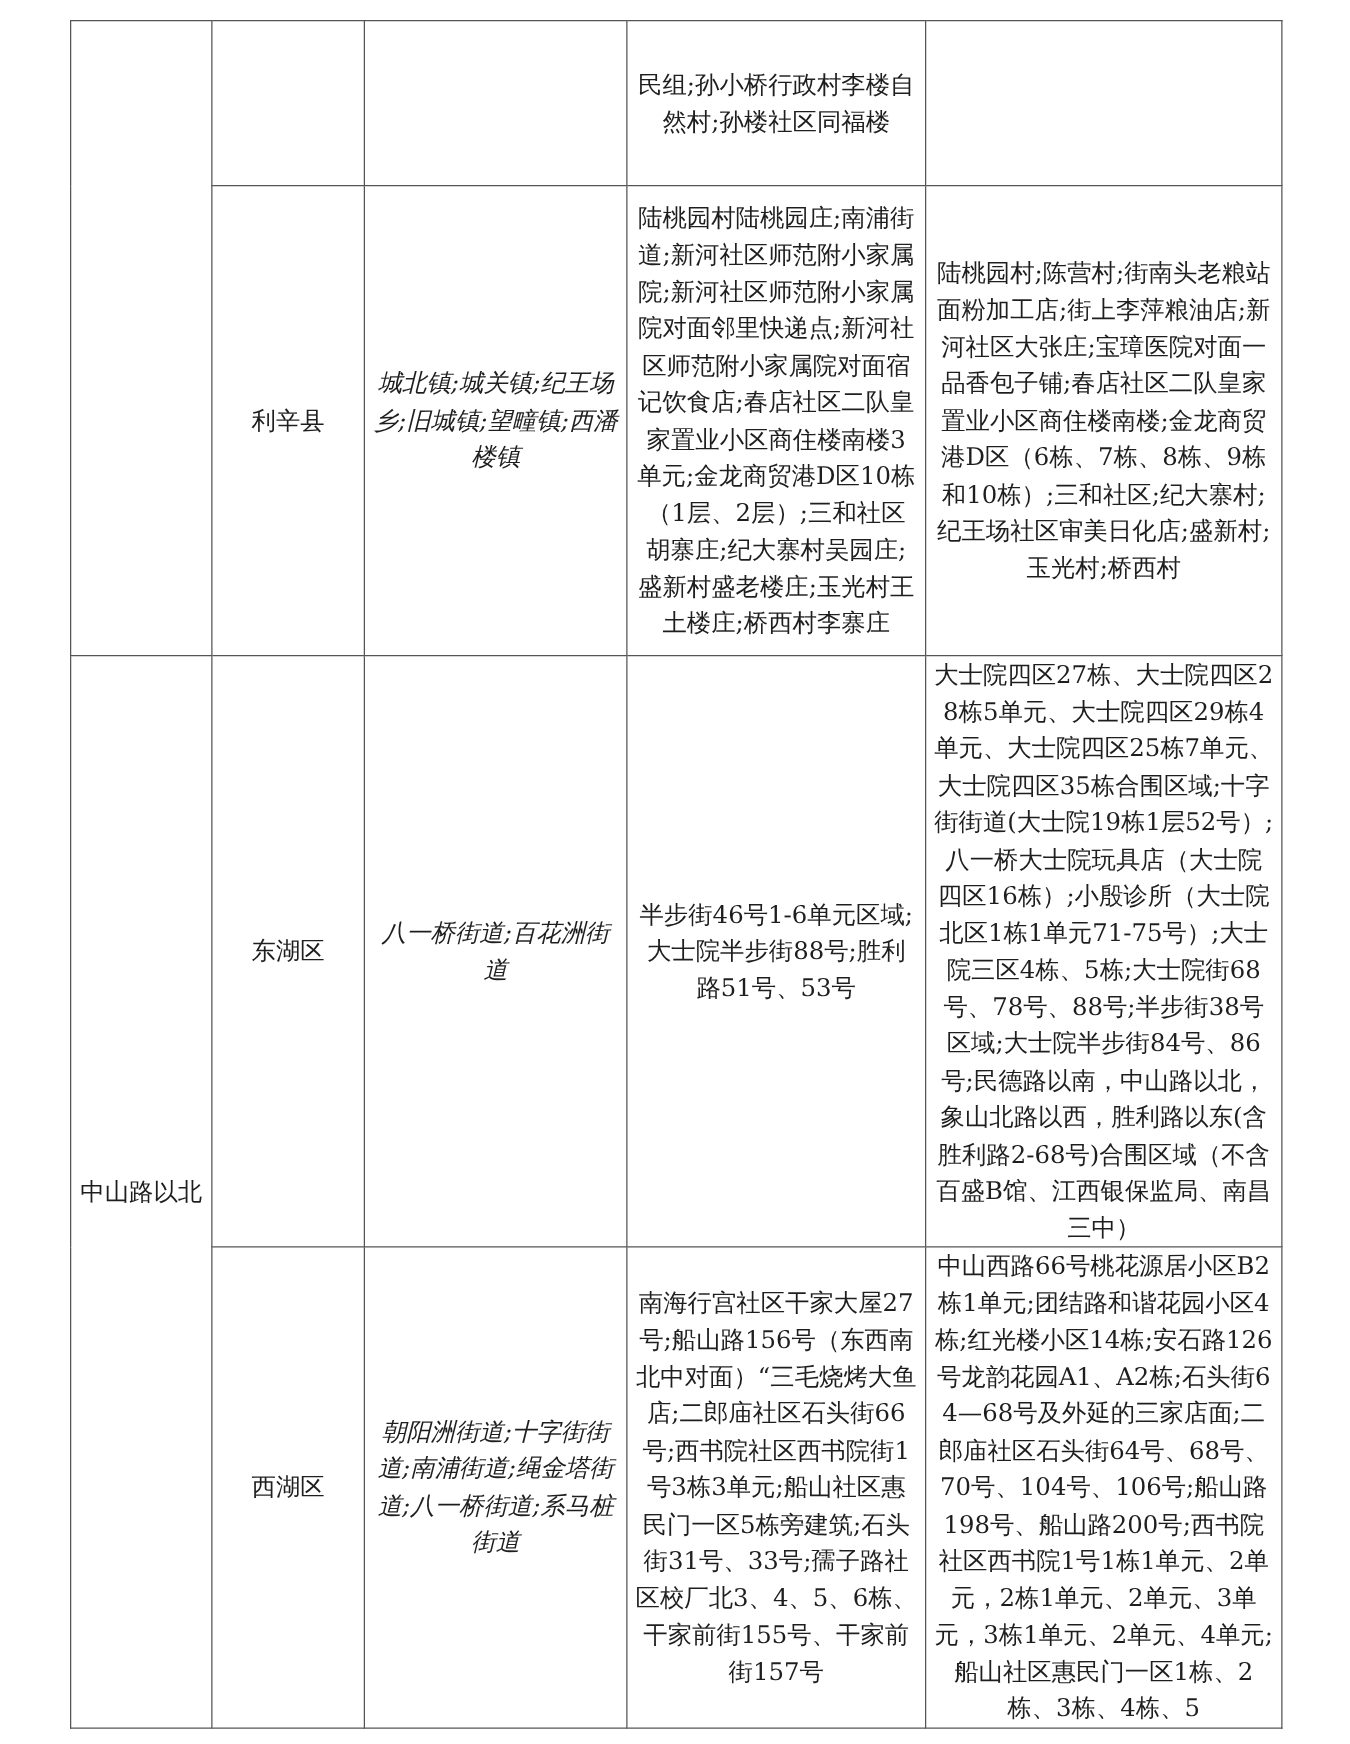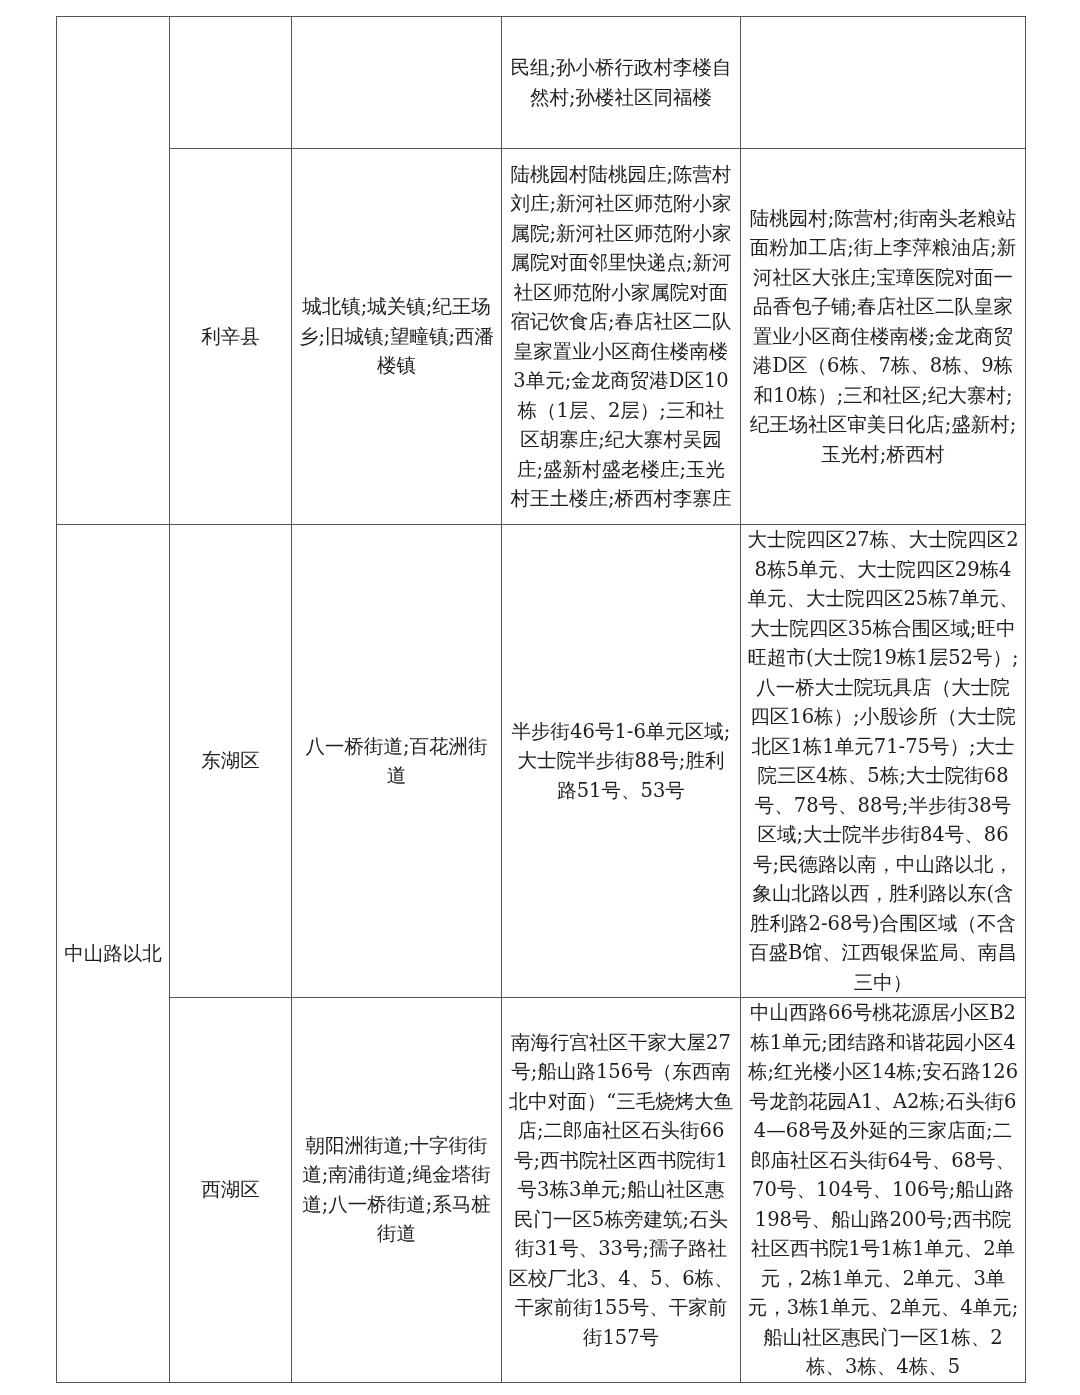--- a/index.html
+++ b/index.html
@@ -42,21 +42,21 @@
   col.c-high { width: 239px; }
   col.c-mid { width: 285px; }
 
   tr.r1 { height: 132px; }
   tr.r2 { height: 376px; }
   tr.r3 { height: 465px; }
   tr.r4 { height: 377px; }
 
   td.top-align { vertical-align: top; padding-top: 2px; }
   td.tight { padding: 0 4px; }
-  td.town-cell { padding: 0 10px; }
+  td.town-cell { padding: 0 10px; font-style: italic; }
 </style>
 </head>
 <body>
 
 <div class="table-wrap">
   <table class="risk-table">
     <colgroup>
       <col class="c-city">
       <col class="c-county">
       <col class="c-town">
@@ -69,30 +69,30 @@
         <td rowspan="2"></td>
         <td></td>
         <td></td>
         <td class="top-align">民组;孙小桥行政村李楼自然村;孙楼社区同福楼</td>
         <td></td>
       </tr>
 
       <tr class="r2">
         <td>利辛县</td>
         <td class="town-cell">城北镇;城关镇;纪王场乡;旧城镇;望疃镇;西潘楼镇</td>
-        <td class="tight">陆桃园村陆桃园庄;陈营村刘庄;新河社区师范附小家属院;新河社区师范附小家属院对面邻里快递点;新河社区师范附小家属院对面宿记饮食店;春店社区二队皇家置业小区商住楼南楼3单元;金龙商贸港D区10栋（1层、2层）;三和社区胡寨庄;纪大寨村吴园庄;盛新村盛老楼庄;玉光村王土楼庄;桥西村李寨庄</td>
+        <td class="tight">陆桃园村陆桃园庄;南浦街道;新河社区师范附小家属院;新河社区师范附小家属院对面邻里快递点;新河社区师范附小家属院对面宿记饮食店;春店社区二队皇家置业小区商住楼南楼3单元;金龙商贸港D区10栋（1层、2层）;三和社区胡寨庄;纪大寨村吴园庄;盛新村盛老楼庄;玉光村王土楼庄;桥西村李寨庄</td>
         <td class="tight">陆桃园村;陈营村;街南头老粮站面粉加工店;街上李萍粮油店;新河社区大张庄;宝璋医院对面一品香包子铺;春店社区二队皇家置业小区商住楼南楼;金龙商贸港D区（6栋、7栋、8栋、9栋和10栋）;三和社区;纪大寨村;纪王场社区审美日化店;盛新村;玉光村;桥西村</td>
       </tr>
 
       <tr class="r3">
         <td rowspan="2">中山路以北</td>
         <td>东湖区</td>
         <td class="town-cell">八一桥街道;百花洲街道</td>
         <td class="tight">半步街46号1-6单元区域;大士院半步街88号;胜利路51号、53号</td>
-        <td class="tight">大士院四区27栋、大士院四区28栋5单元、大士院四区29栋4单元、大士院四区25栋7单元、大士院四区35栋合围区域;旺中旺超市(大士院19栋1层52号）;八一桥大士院玩具店（大士院四区16栋）;小殷诊所（大士院北区1栋1单元71-75号）;大士院三区4栋、5栋;大士院街68号、78号、88号;半步街38号区域;大士院半步街84号、86号;民德路以南，中山路以北，象山北路以西，胜利路以东(含胜利路2-68号)合围区域（不含百盛B馆、江西银保监局、南昌三中）</td>
+        <td class="tight">大士院四区27栋、大士院四区28栋5单元、大士院四区29栋4单元、大士院四区25栋7单元、大士院四区35栋合围区域;十字街街道(大士院19栋1层52号）;八一桥大士院玩具店（大士院四区16栋）;小殷诊所（大士院北区1栋1单元71-75号）;大士院三区4栋、5栋;大士院街68号、78号、88号;半步街38号区域;大士院半步街84号、86号;民德路以南，中山路以北，象山北路以西，胜利路以东(含胜利路2-68号)合围区域（不含百盛B馆、江西银保监局、南昌三中）</td>
       </tr>
 
       <tr class="r4">
         <td>西湖区</td>
         <td class="town-cell">朝阳洲街道;十字街街道;南浦街道;绳金塔街道;八一桥街道;系马桩街道</td>
         <td class="tight">南海行宫社区干家大屋27号;船山路156号（东西南北中对面）“三毛烧烤大鱼店;二郎庙社区石头街66号;西书院社区西书院街1号3栋3单元;船山社区惠民门一区5栋旁建筑;石头街31号、33号;孺子路社区校厂北3、4、5、6栋、干家前街155号、干家前街157号</td>
         <td class="tight">中山西路66号桃花源居小区B2栋1单元;团结路和谐花园小区4栋;红光楼小区14栋;安石路126号龙韵花园A1、A2栋;石头街64—68号及外延的三家店面;二郎庙社区石头街64号、68号、70号、104号、106号;船山路198号、船山路200号;西书院社区西书院1号1栋1单元、2单元，2栋1单元、2单元、3单元，3栋1单元、2单元、4单元;船山社区惠民门一区1栋、2栋、3栋、4栋、5</td>
       </tr>
     </tbody>
   </table>

